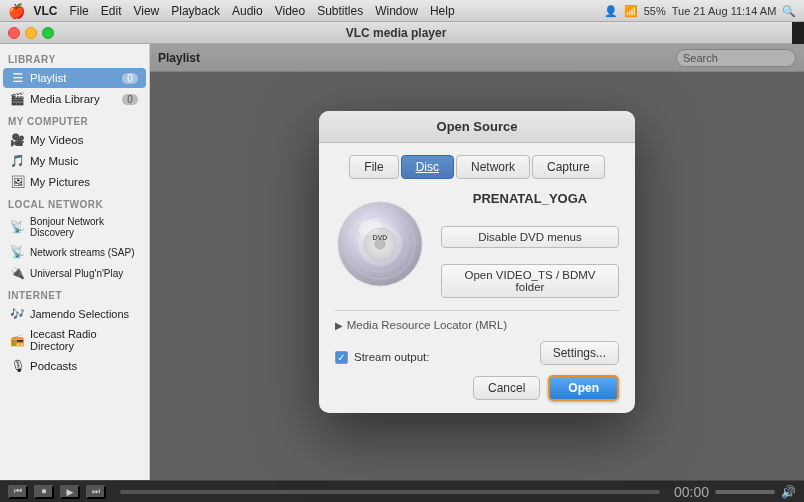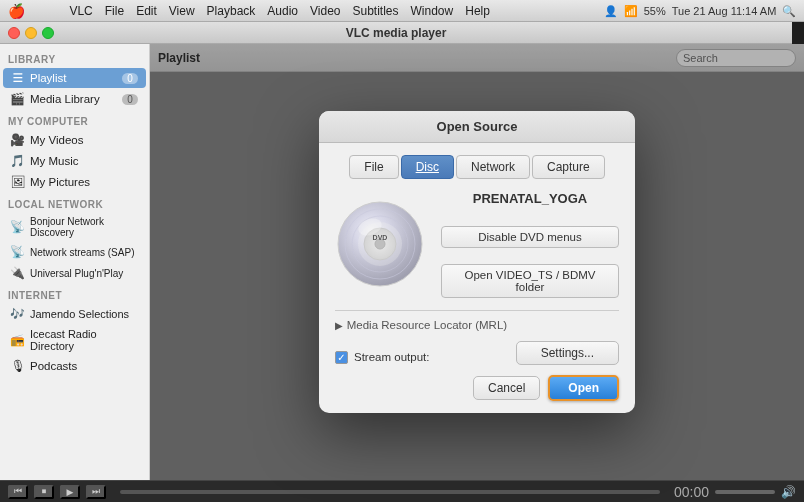--- a/index.html
+++ b/index.html
@@ -311,21 +311,21 @@
 
     
     #dialog-footer {
       display: flex;
       justify-content: flex-end;
       align-items: center;
       gap: 8px;
       margin-top: 10px;
     }
     .btn-settings {
-      padding: 4px 24px;
+      padding: 4px 12px;
       border-radius: 5px;
       border: 1px solid #bbb;
       background: linear-gradient(to bottom, #f8f8f8, #e5e5e5);
       font-size: 12px;
       color: #333;
       cursor: pointer;
     }
     .btn-cancel {
       padding: 4px 14px;
       border-radius: 5px;
@@ -386,21 +386,21 @@
       flex: 1;
       background: #8a8a8a;
     }
   </style>
 </head>
 <body>
 
 <div id="menubar">
   <span style="font-size:14px;margin-right:8px;">🍎</span>
   <div class="menu-items">
-    <span style="font-weight:400;margin-left:36px;">VLC</span>
+    <span style="font-weight:700;">VLC</span>
     <span>File</span>
     <span>Edit</span>
     <span>View</span>
     <span>Playback</span>
     <span>Audio</span>
     <span>Video</span>
     <span>Subtitles</span>
     <span>Window</span>
     <span>Help</span>
   </div>

